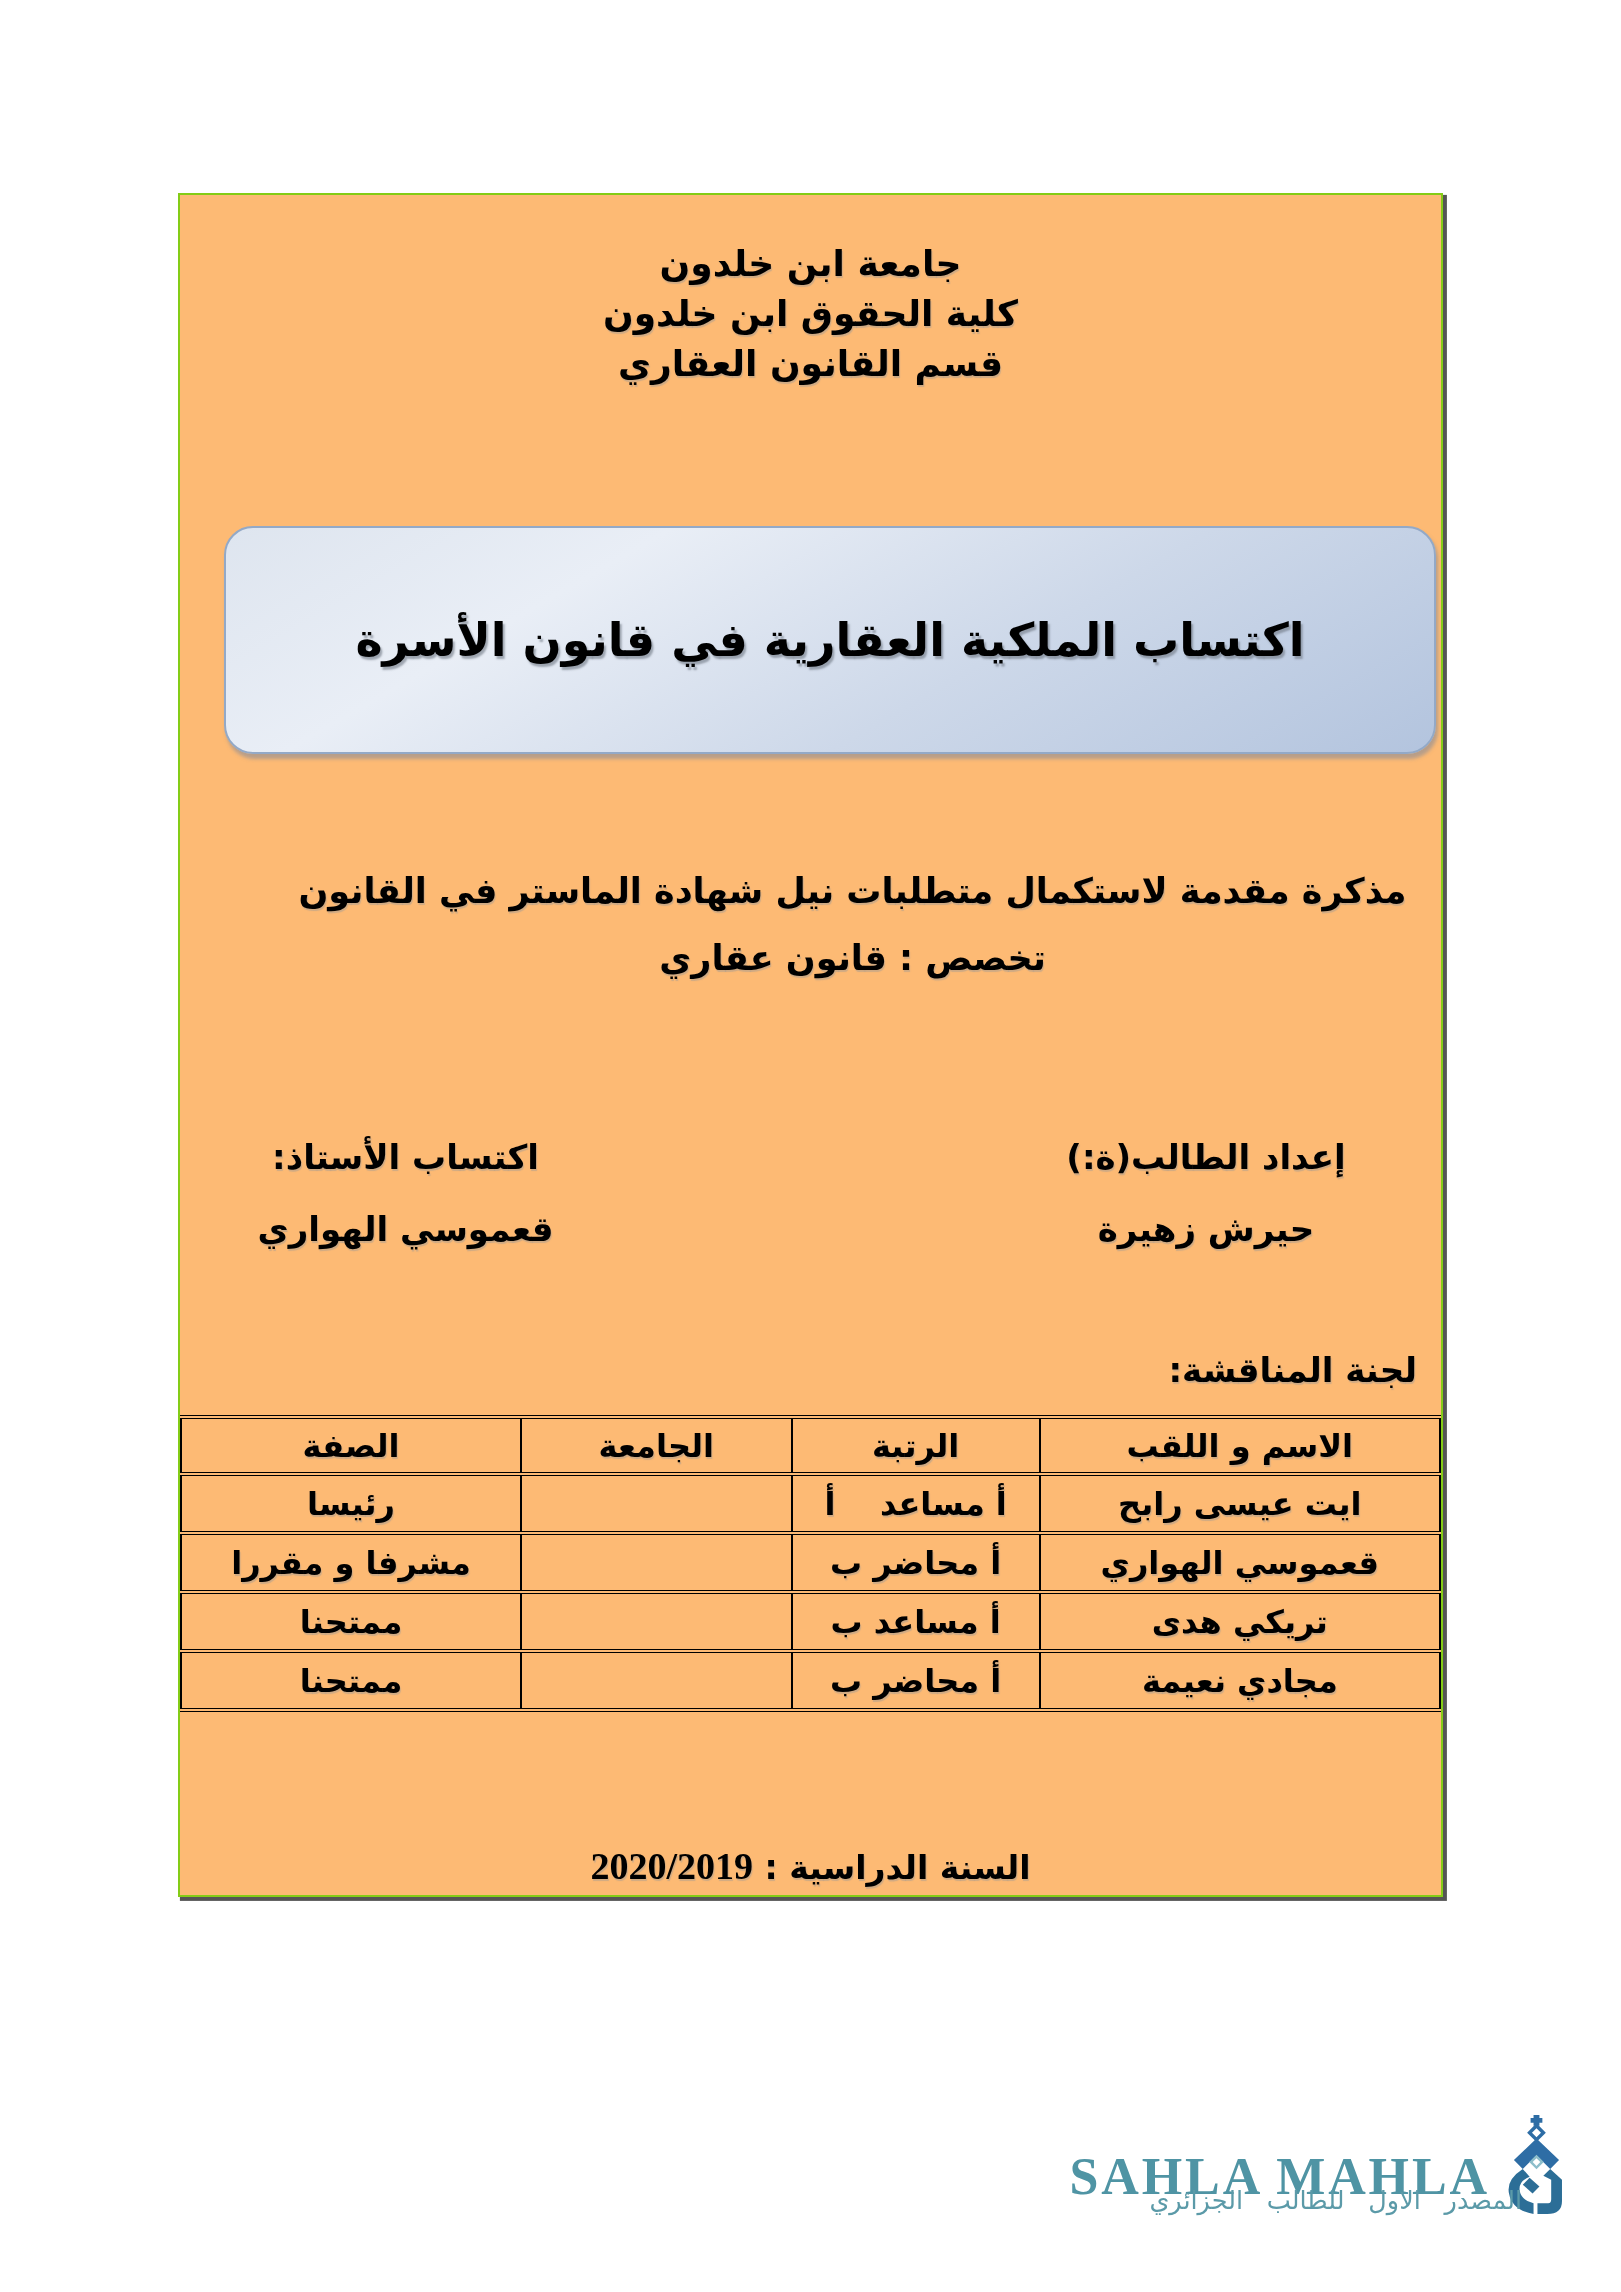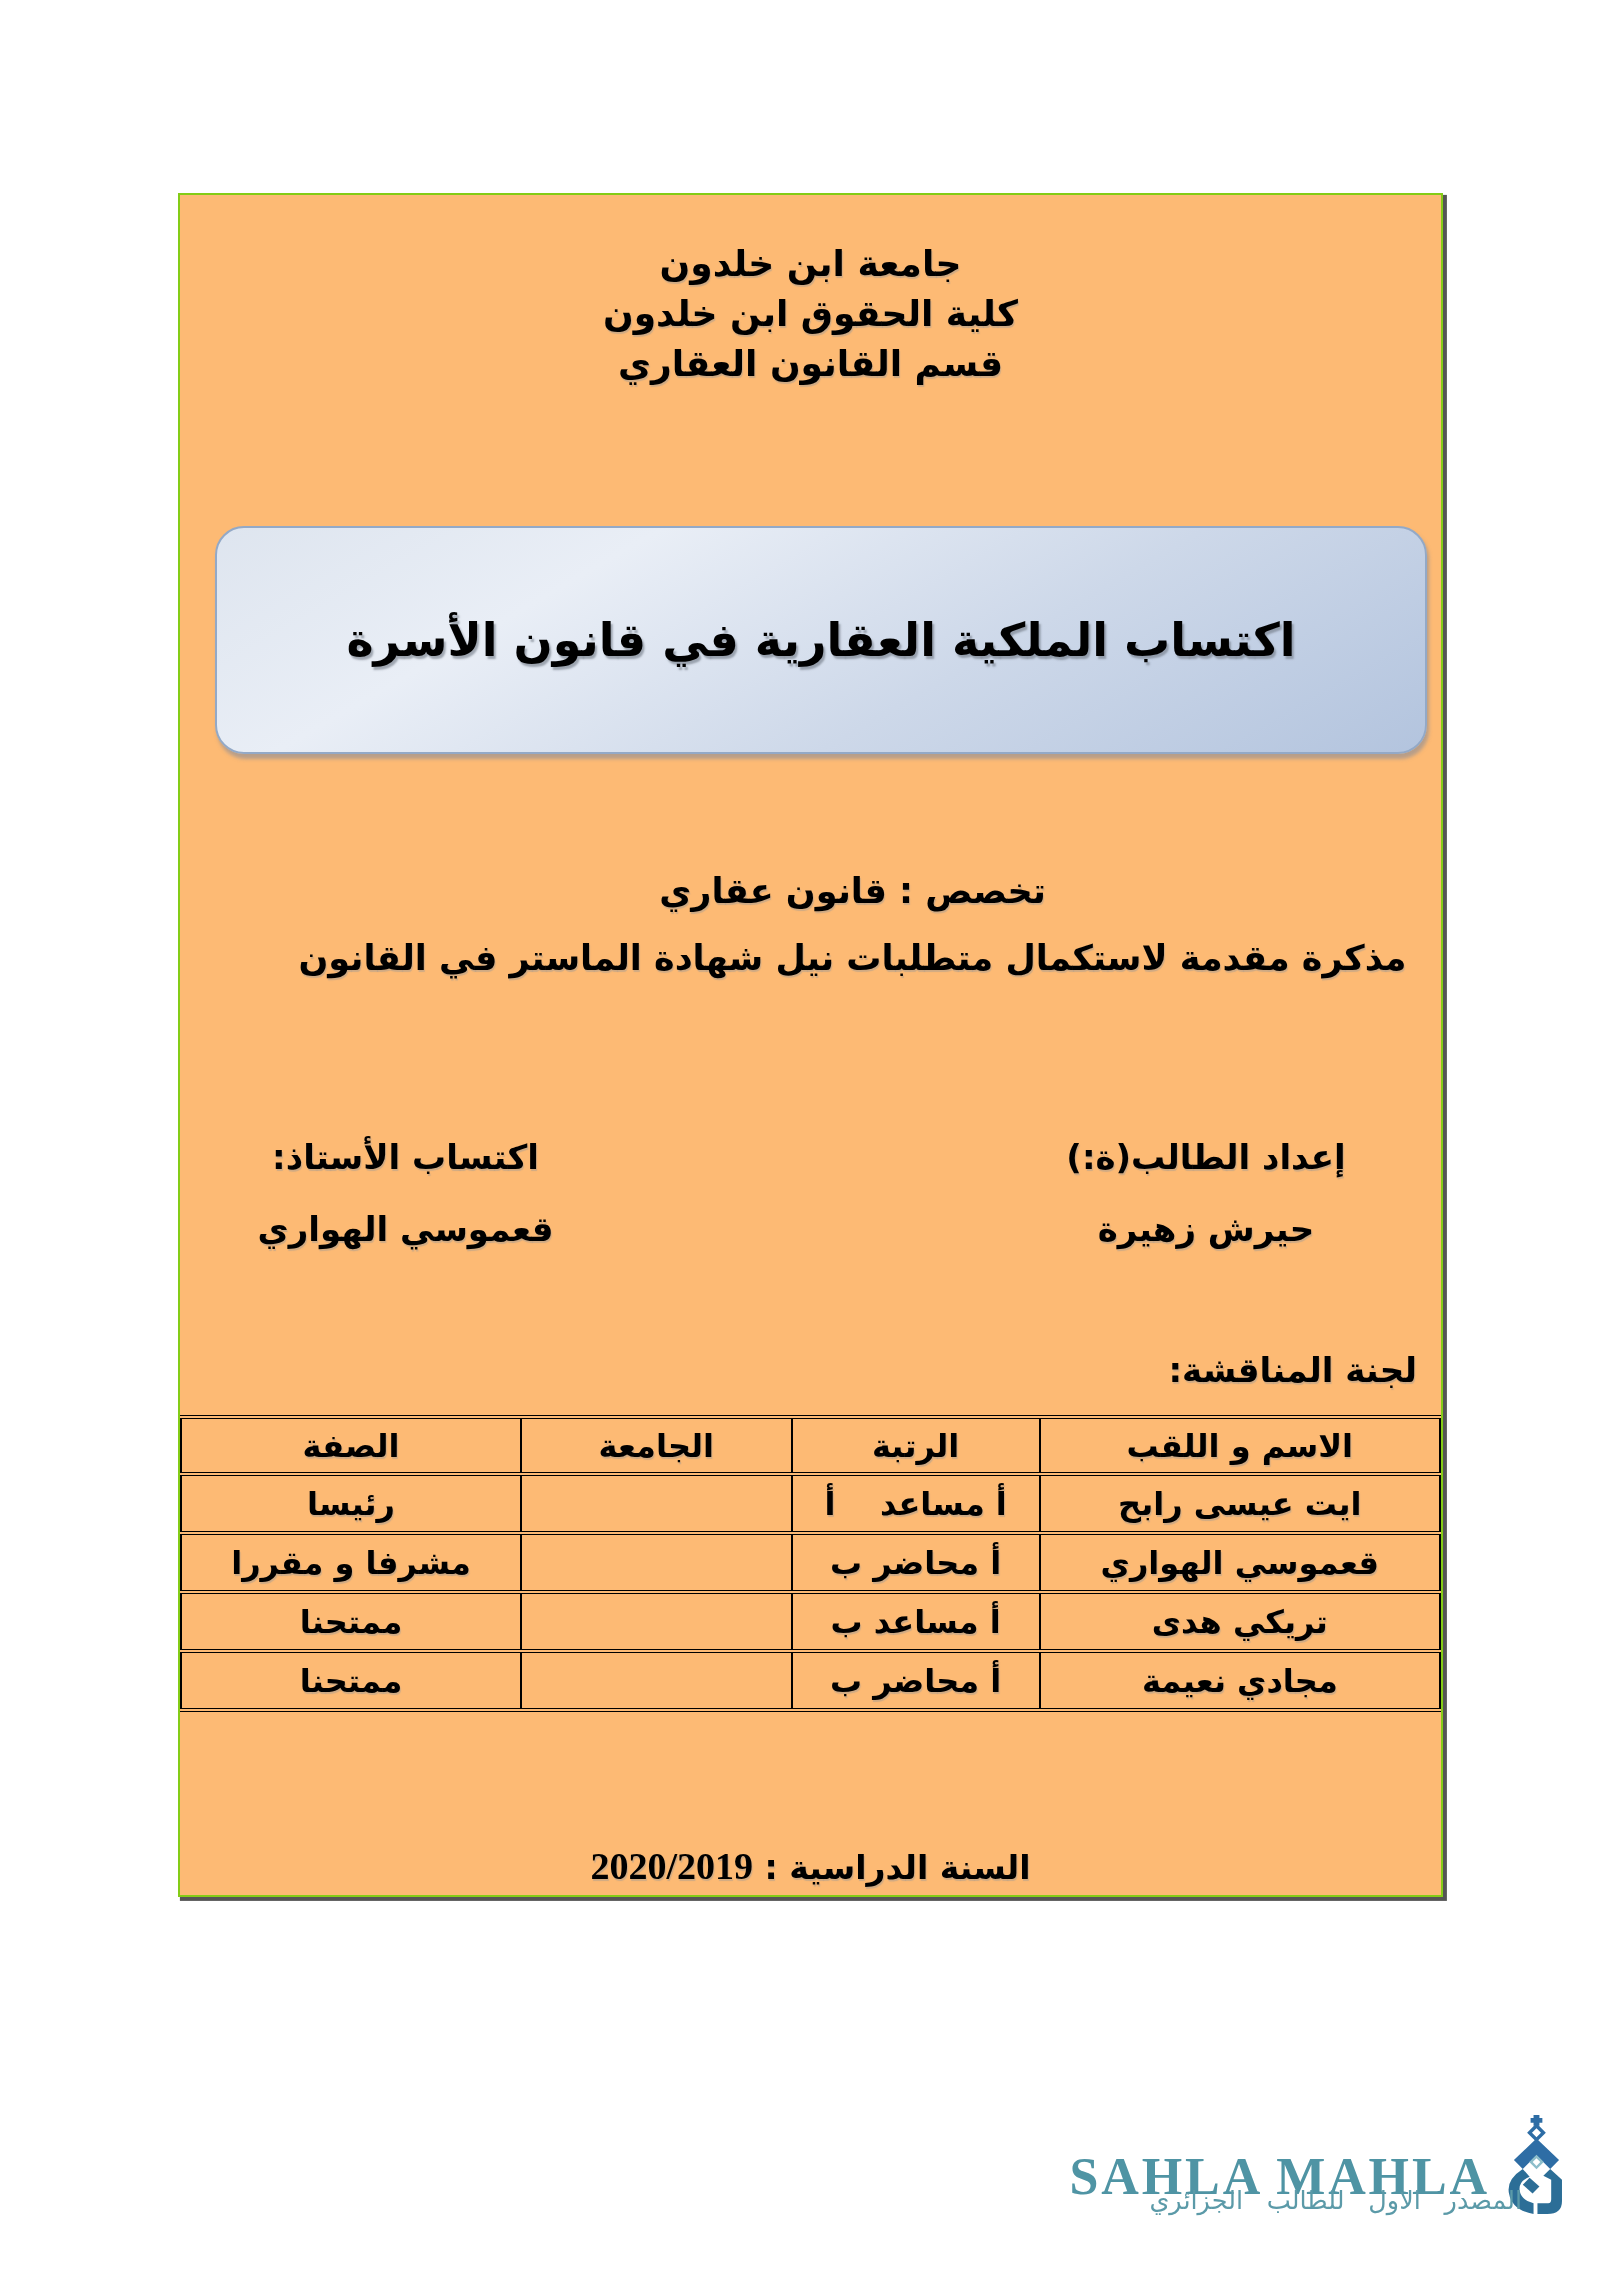--- a/index.html
+++ b/index.html
@@ -18,21 +18,21 @@
   }
 
   .shadowed{text-shadow:1px 2px 1px rgba(150,150,150,.45);}
 
   .header-block{
     position:absolute;top:44px;left:0;width:100%;
     text-align:center;font-size:36px;line-height:50px;direction:rtl;
   }
 
   .title-box{
-    position:absolute;top:331px;left:35px;width:1212px;height:228px;
+    position:absolute;top:331px;left:44px;width:1212px;height:228px;
     box-sizing:border-box;border:2.5px solid #93a9c7;border-radius:29px;
     background:linear-gradient(150deg,#dee5ef 0%,#e9eef6 28%,#cdd8e9 62%,#b3c4de 100%);
     box-shadow:2px 4.9px 3.9px rgba(125,135,155,.55);
     display:flex;align-items:center;justify-content:center;
   }
   .title-box .title-text{
     font-size:46px;direction:rtl;text-align:center;
     text-shadow:2px 2.9px 2px rgba(110,118,130,.6);
   }
 
@@ -99,22 +99,22 @@
       <div>جامعة ابن خلدون</div>
       <div>كلية الحقوق ابن خلدون</div>
       <div>قسم القانون العقاري</div>
     </div>
 
     <div class="title-box">
       <div class="title-text">اكتساب الملكية العقارية في قانون الأسرة</div>
     </div>
 
     <div class="thesis-block shadowed">
+      <div>مذكرة مقدمة لاستكمال متطلبات نيل شهادة الماستر في القانون</div>
       <div>تخصص : قانون عقاري</div>
-      <div>مذكرة مقدمة لاستكمال متطلبات نيل شهادة الماستر في القانون</div>
     </div>
 
     <div class="prep-col prep-student shadowed">
       <span class="prep-label">إعداد الطالب(ة:)</span>
       <span class="prep-name">حيرش زهيرة</span>
     </div>
 
     <div class="prep-col prep-supervisor shadowed">
       <span class="prep-label">اكتساب الأستاذ:</span>
       <span class="prep-name">قعموسي الهواري</span>

